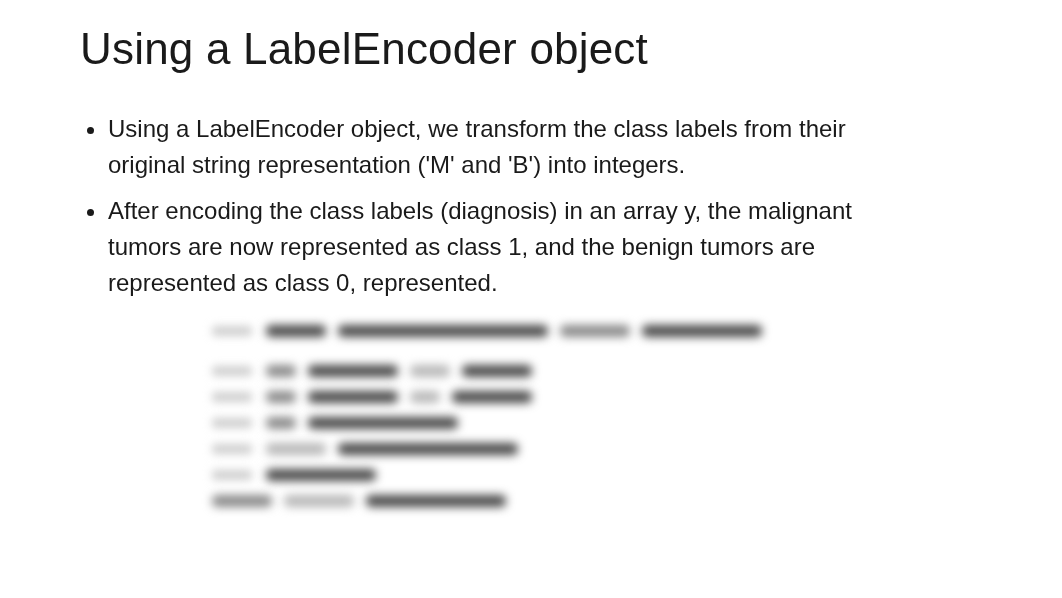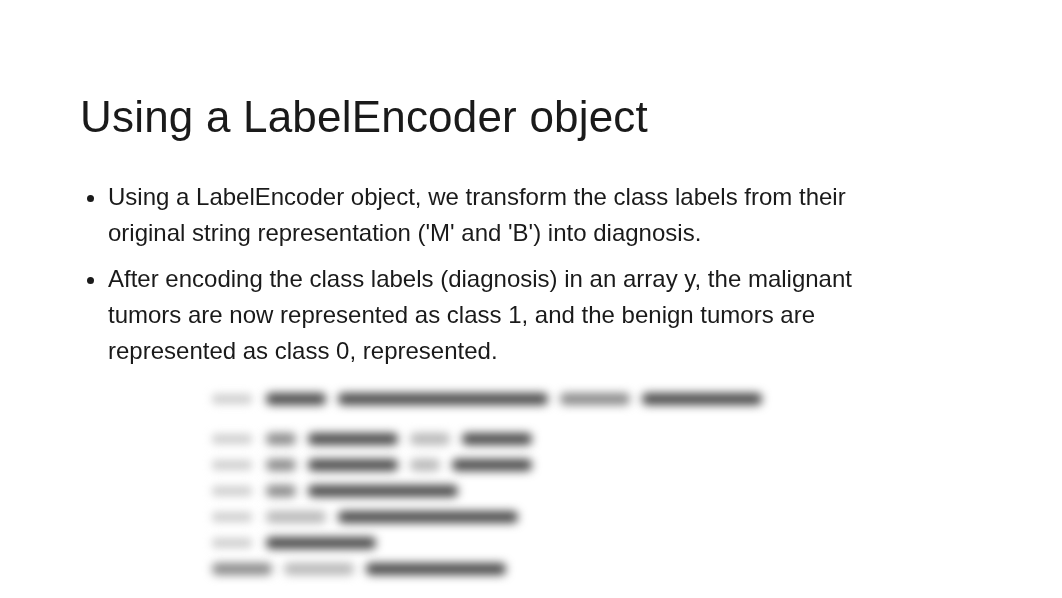--- a/index.html
+++ b/index.html
@@ -9,21 +9,21 @@
     height: 598px;
     background: #ffffff;
     font-family: "Segoe UI", "Helvetica Neue", Arial, sans-serif;
     color: #1a1a1a;
     overflow: hidden;
   }
   .slide {
     box-sizing: border-box;
     width: 983px;
     height: 598px;
-    padding: 92px 80px 40px 80px;
+    padding: 24px 80px 40px 80px;
     position: relative;
   }
   .title {
     font-size: 44px;
     font-weight: 400;
     margin: 0 0 36px 0;
     line-height: 1.15;
     letter-spacing: 0.2px;
   }
   ul.bullets {
@@ -67,21 +67,21 @@
   .gap-small { width: 12px; flex: 0 0 12px; }
 </style>
 </head>
 <body>
 
 <div class="slide">
 
   <h1 class="title">Using a LabelEncoder object</h1>
 
   <ul class="bullets">
-    <li>Using a LabelEncoder object, we transform the class labels from their original string representation ('M' and 'B') into diagnosis.</li>
+    <li>Using a LabelEncoder object, we transform the class labels from their original string representation ('M' and 'B') into integers.</li>
     <li>After encoding the class labels (diagnosis) in an array y, the malignant tumors are now represented as class 1, and the benign tumors are represented as class 0, represented.</li>
   </ul>
 
   <div class="code-area">
 
     <div class="code-line">
       <div class="ln"></div>
       <div class="codeblur dark" style="width:60px;"></div>
       <div class="gap-small"></div>
       <div class="codeblur dark" style="width:210px;"></div>

